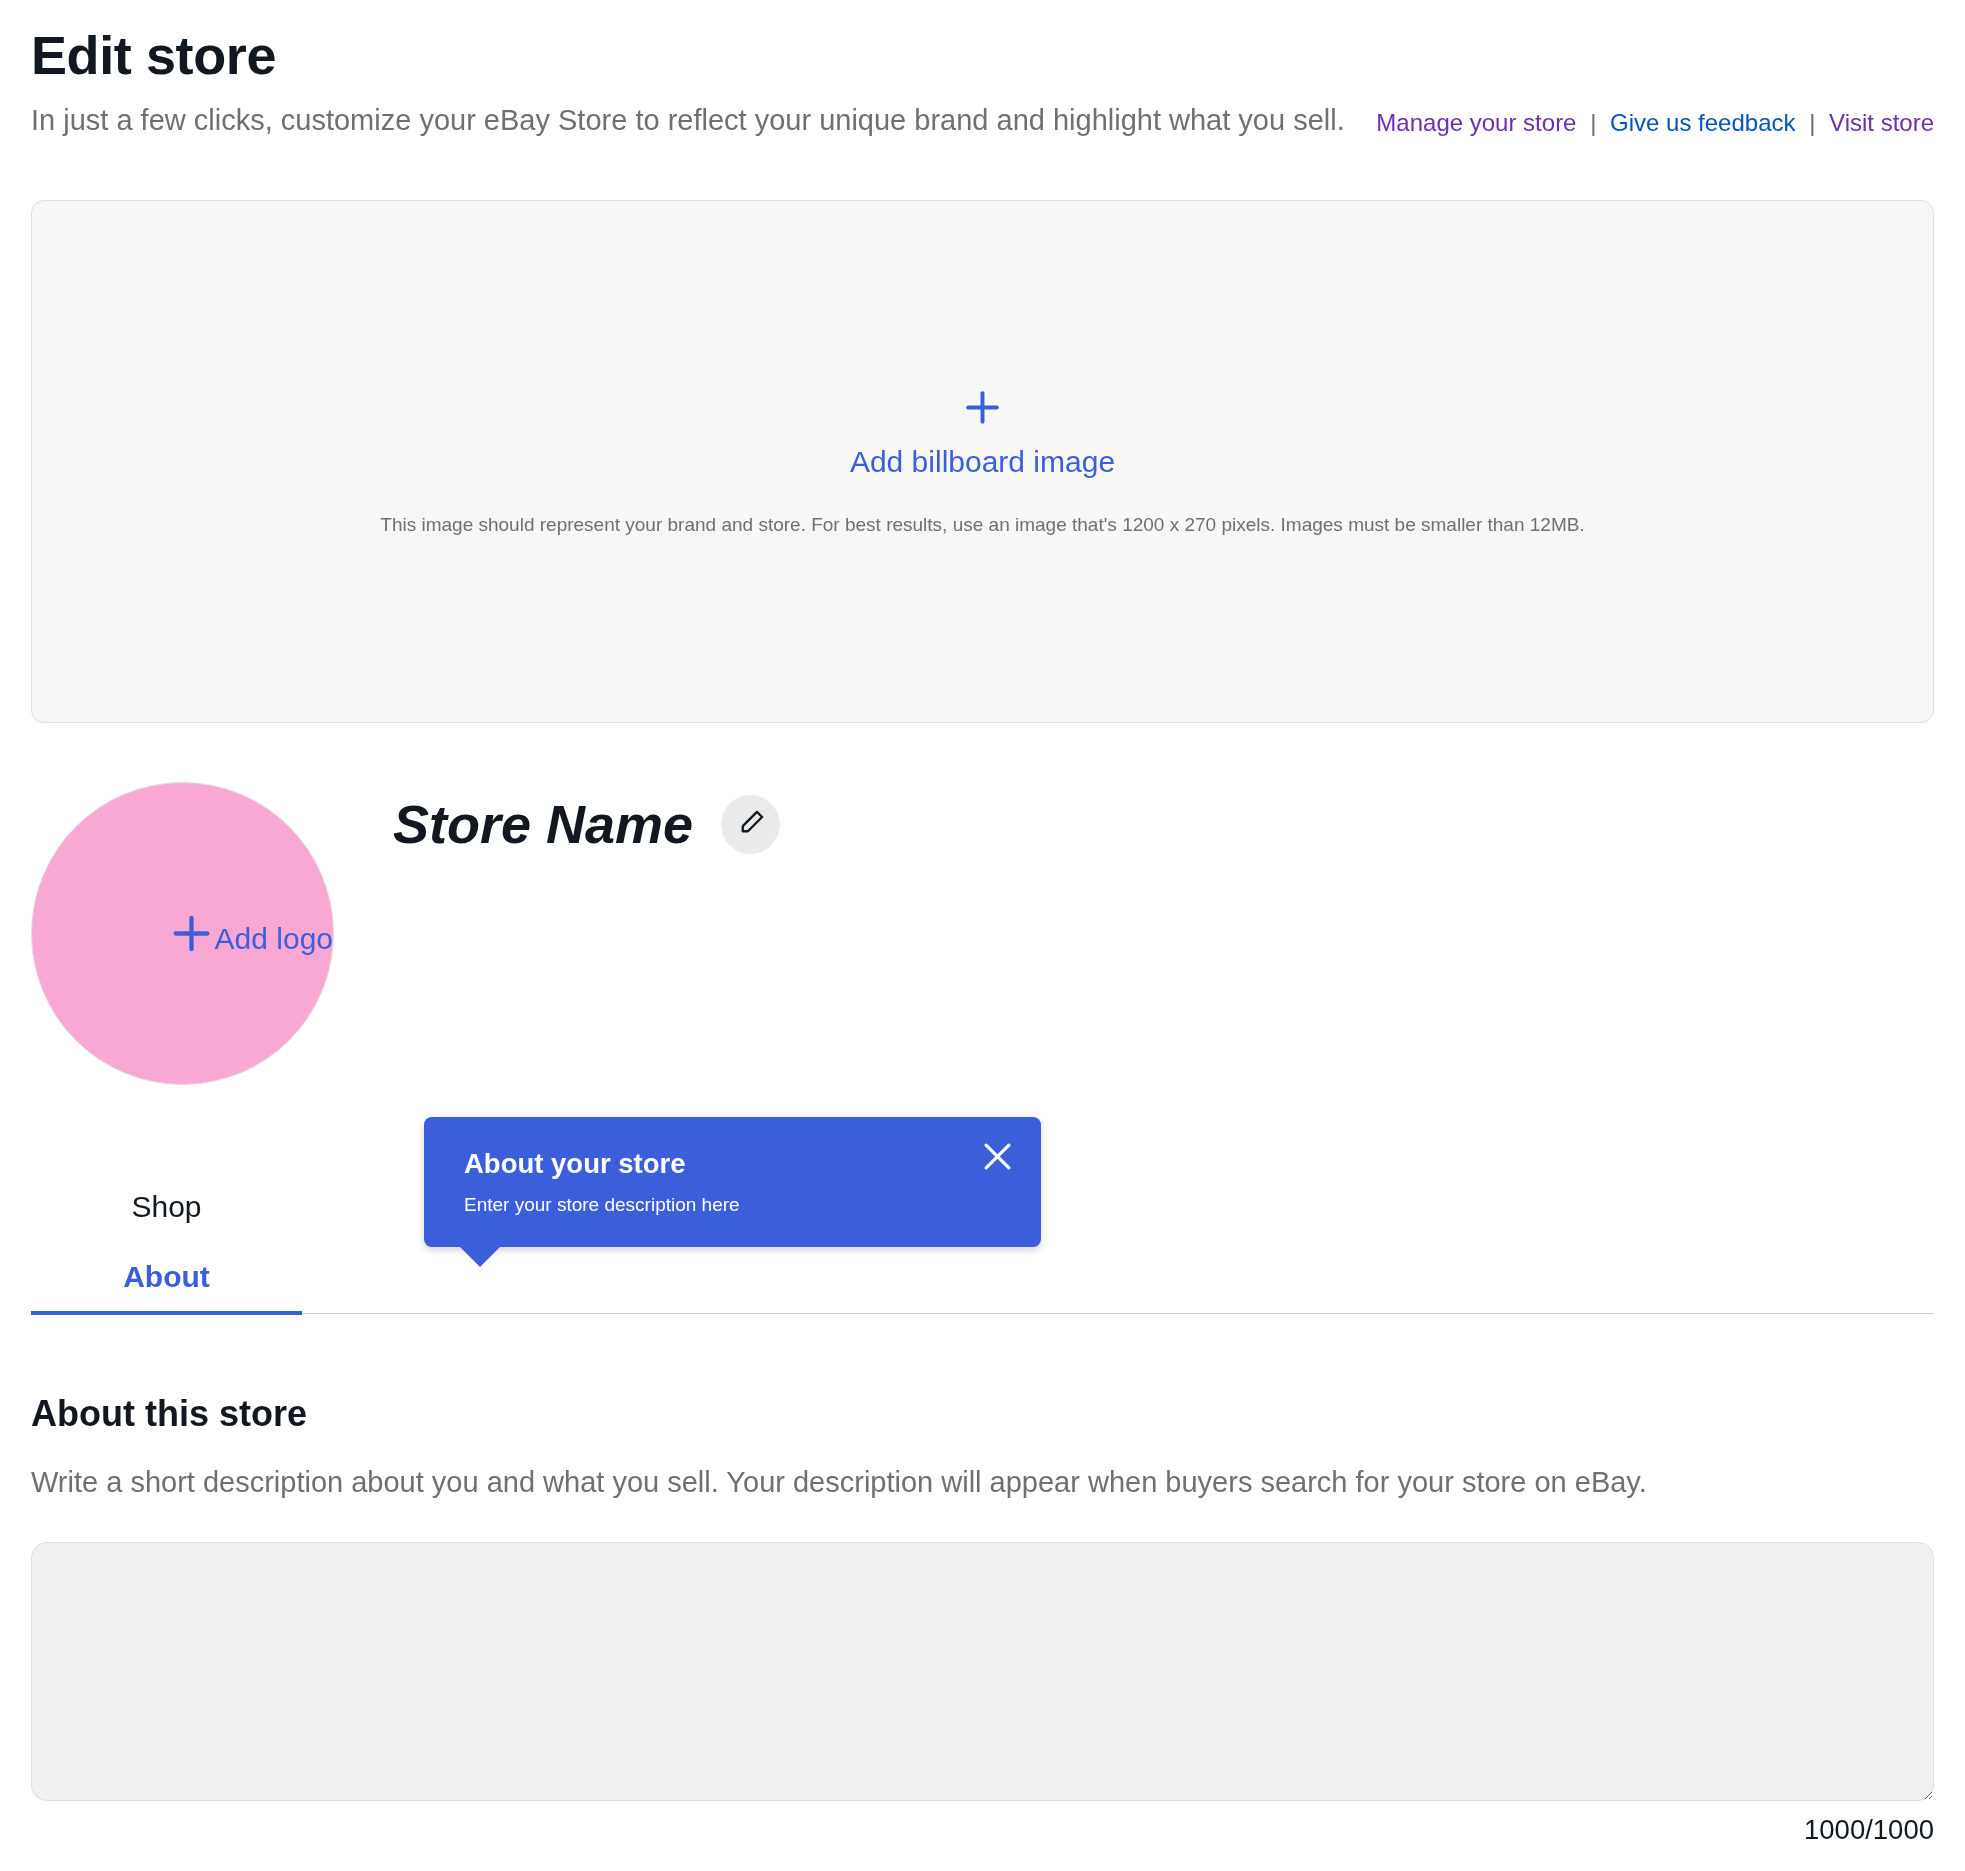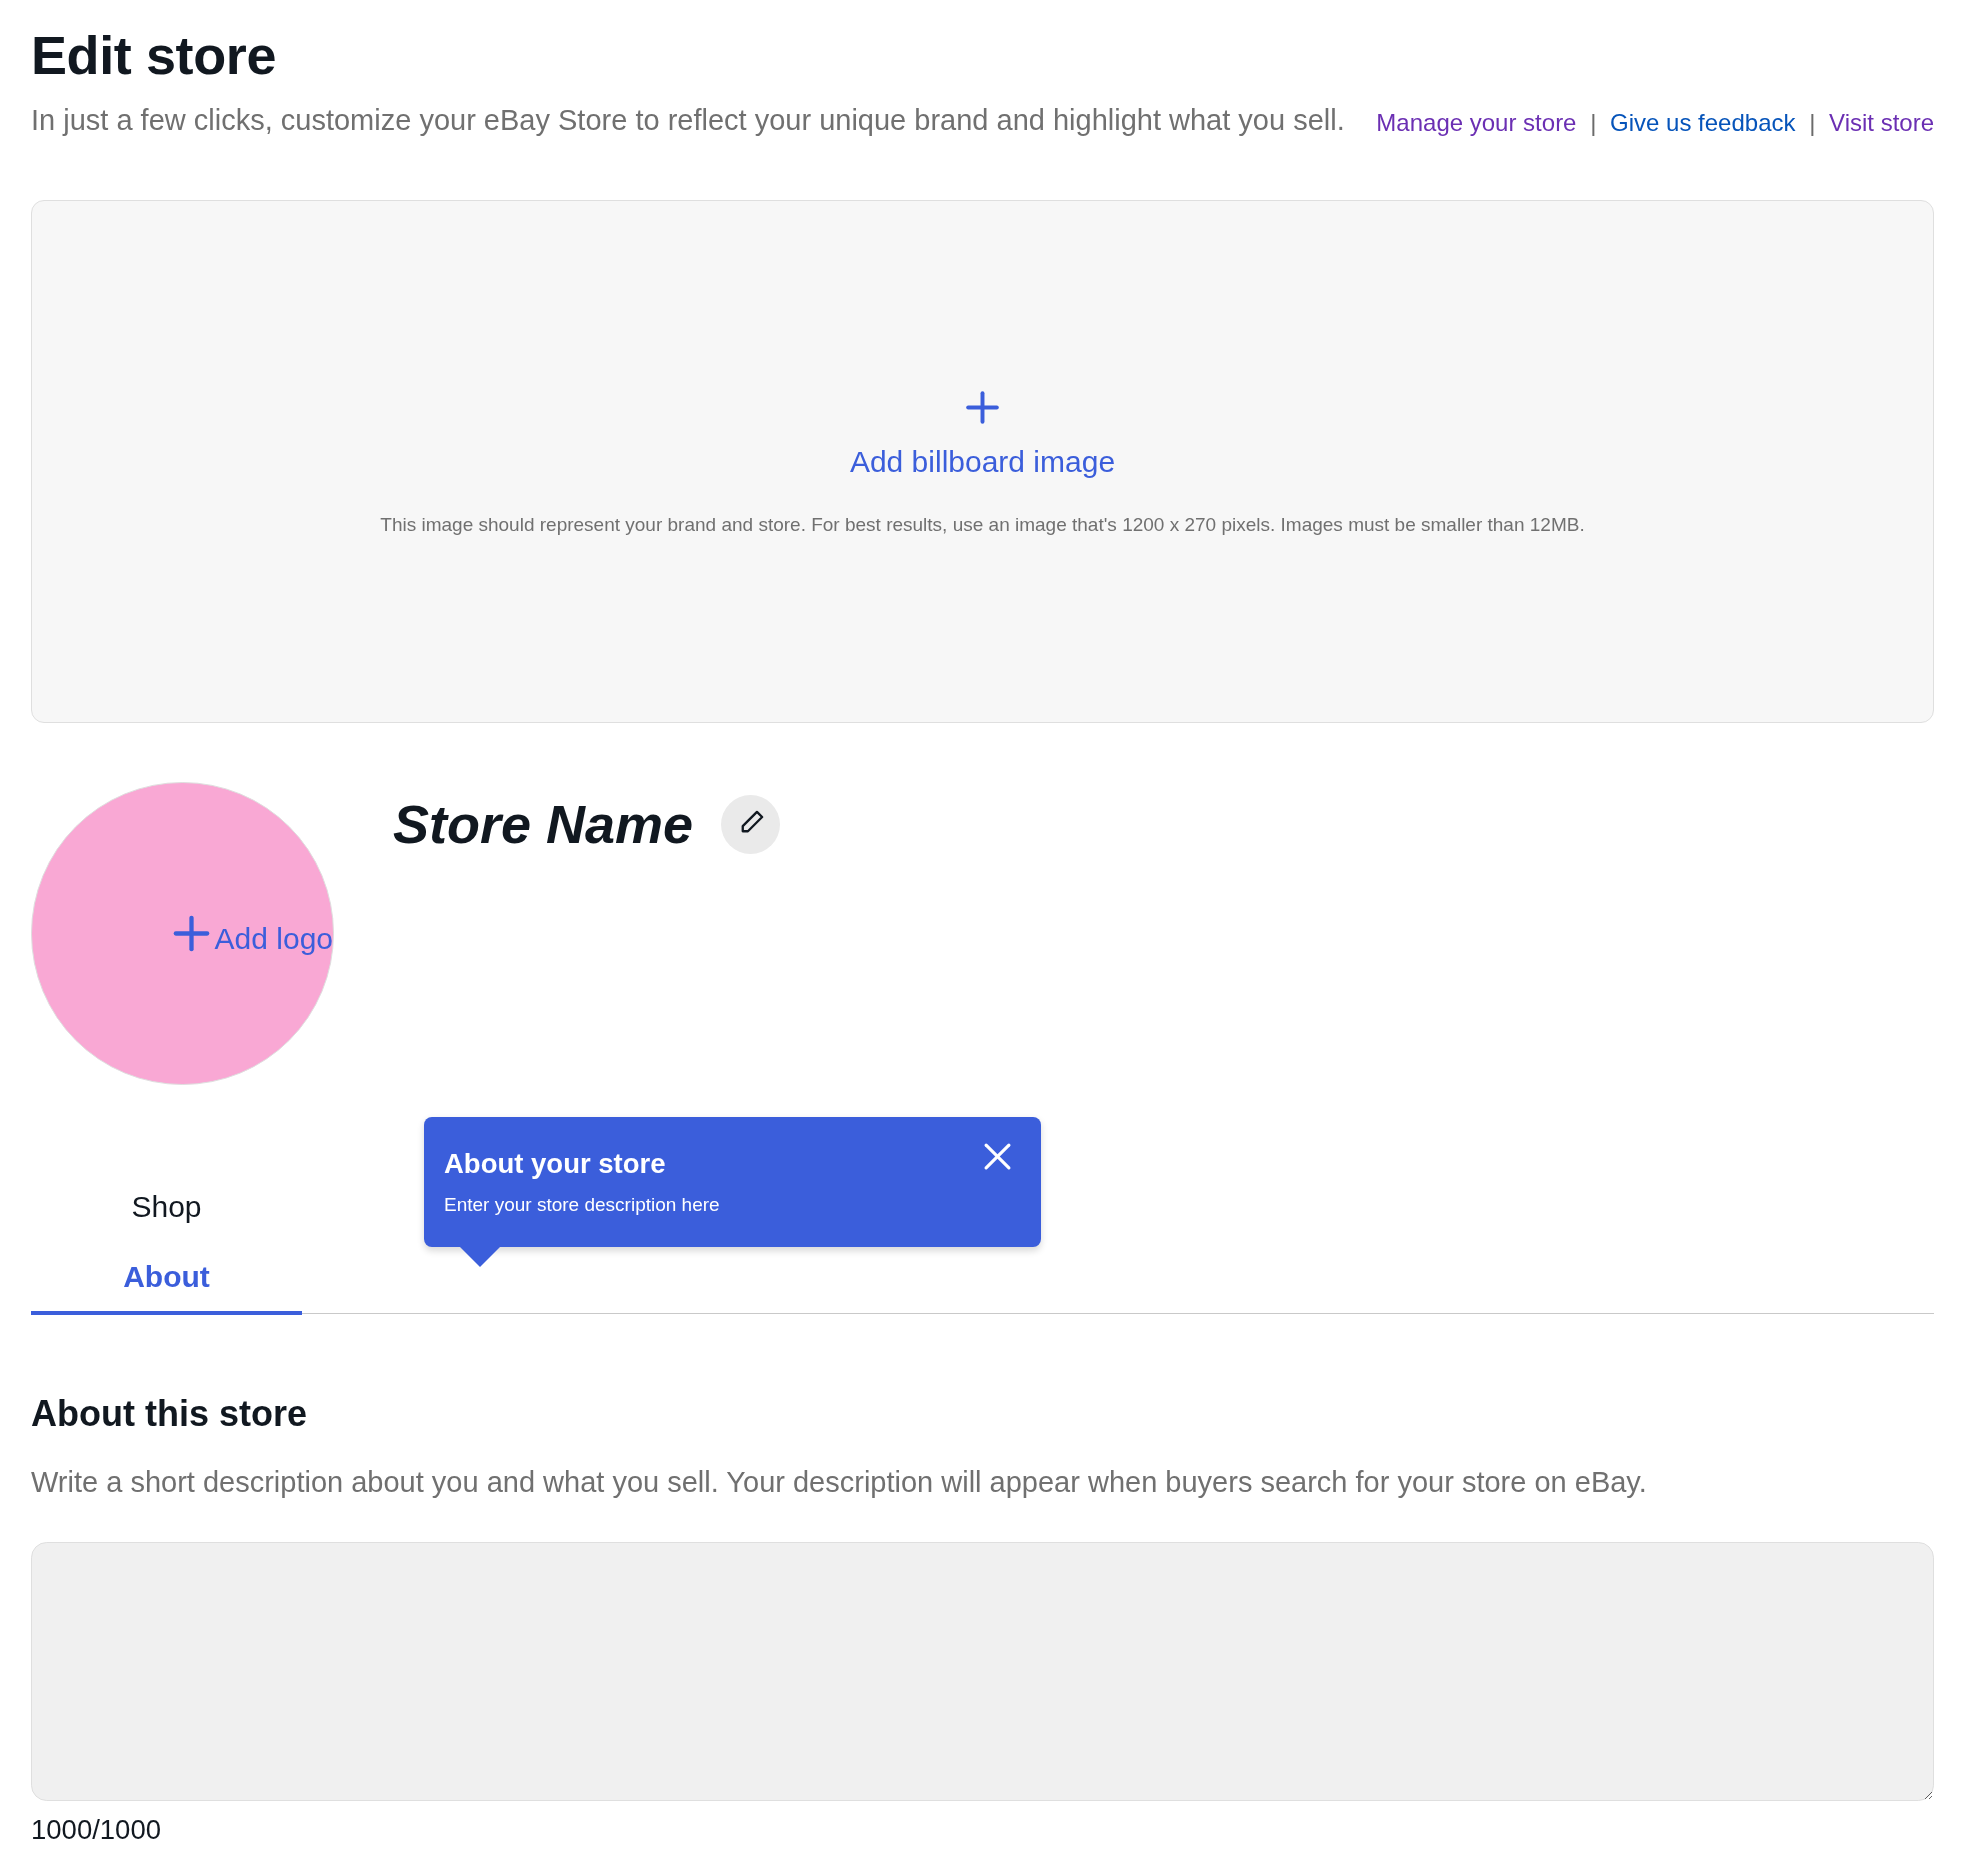--- a/index.html
+++ b/index.html
@@ -113,21 +113,21 @@
 
   .tabs-wrap { position: relative; margin-top: 90px; }
   .tooltip {
     position: absolute;
     left: 393px;
     bottom: 67px;
     width: 617px;
     background: #3b5edb;
     color: #fff;
     border-radius: 7.9px;
-    padding: 31px 35px 31px 20px;
+    padding: 31px 35px 31px 40px;
     box-shadow: 0 3.1px 7.9px rgba(0,0,0,0.15);
   }
   .tooltip::after {
     content: "";
     position: absolute;
     left: 35px;
     bottom: -19.7px;
     width: 0; height: 0;
     border-left: 21.6px solid transparent;
     border-right: 21.6px solid transparent;
@@ -187,21 +187,21 @@
     border: 1.6px solid #dfdfdf;
     border-radius: 15.7px;
     background: #f0f0f0;
     resize: both;
     padding: 15.7px;
     font-size: 27.5px;
     font-family: inherit;
   }
   .counter-row {
     display: flex;
-    justify-content: flex-start;
+    justify-content: flex-end;
     margin-top: 11.8px;
   }
   .counter {
     font-size: 27.5px;
     color: #111820;
   }
 </style>
 </head>
 <body>
 

